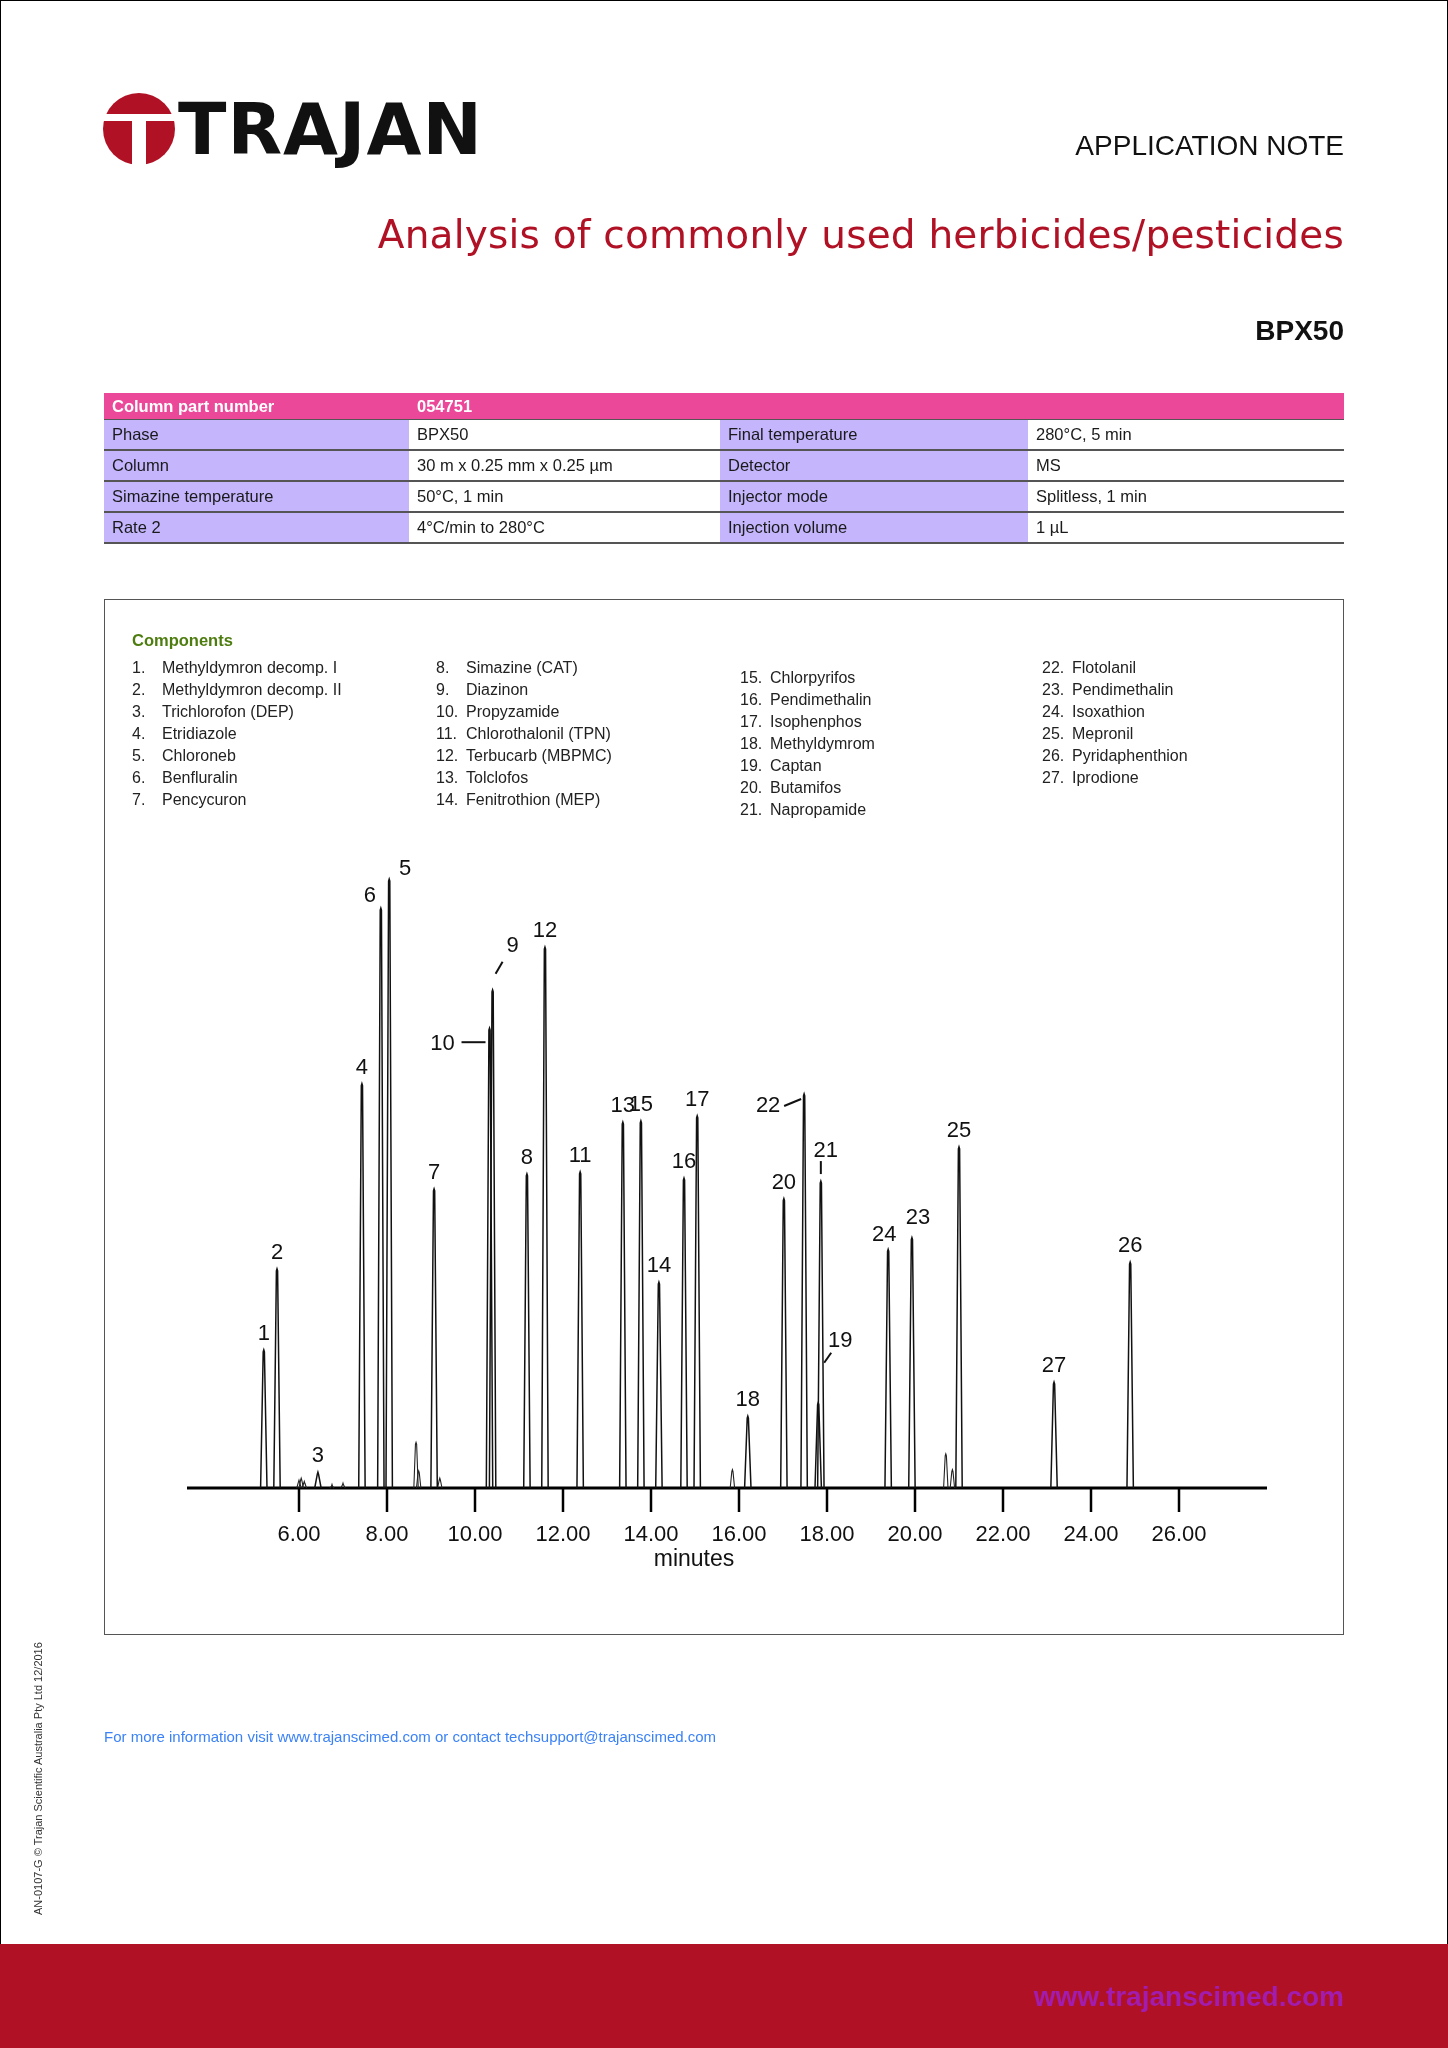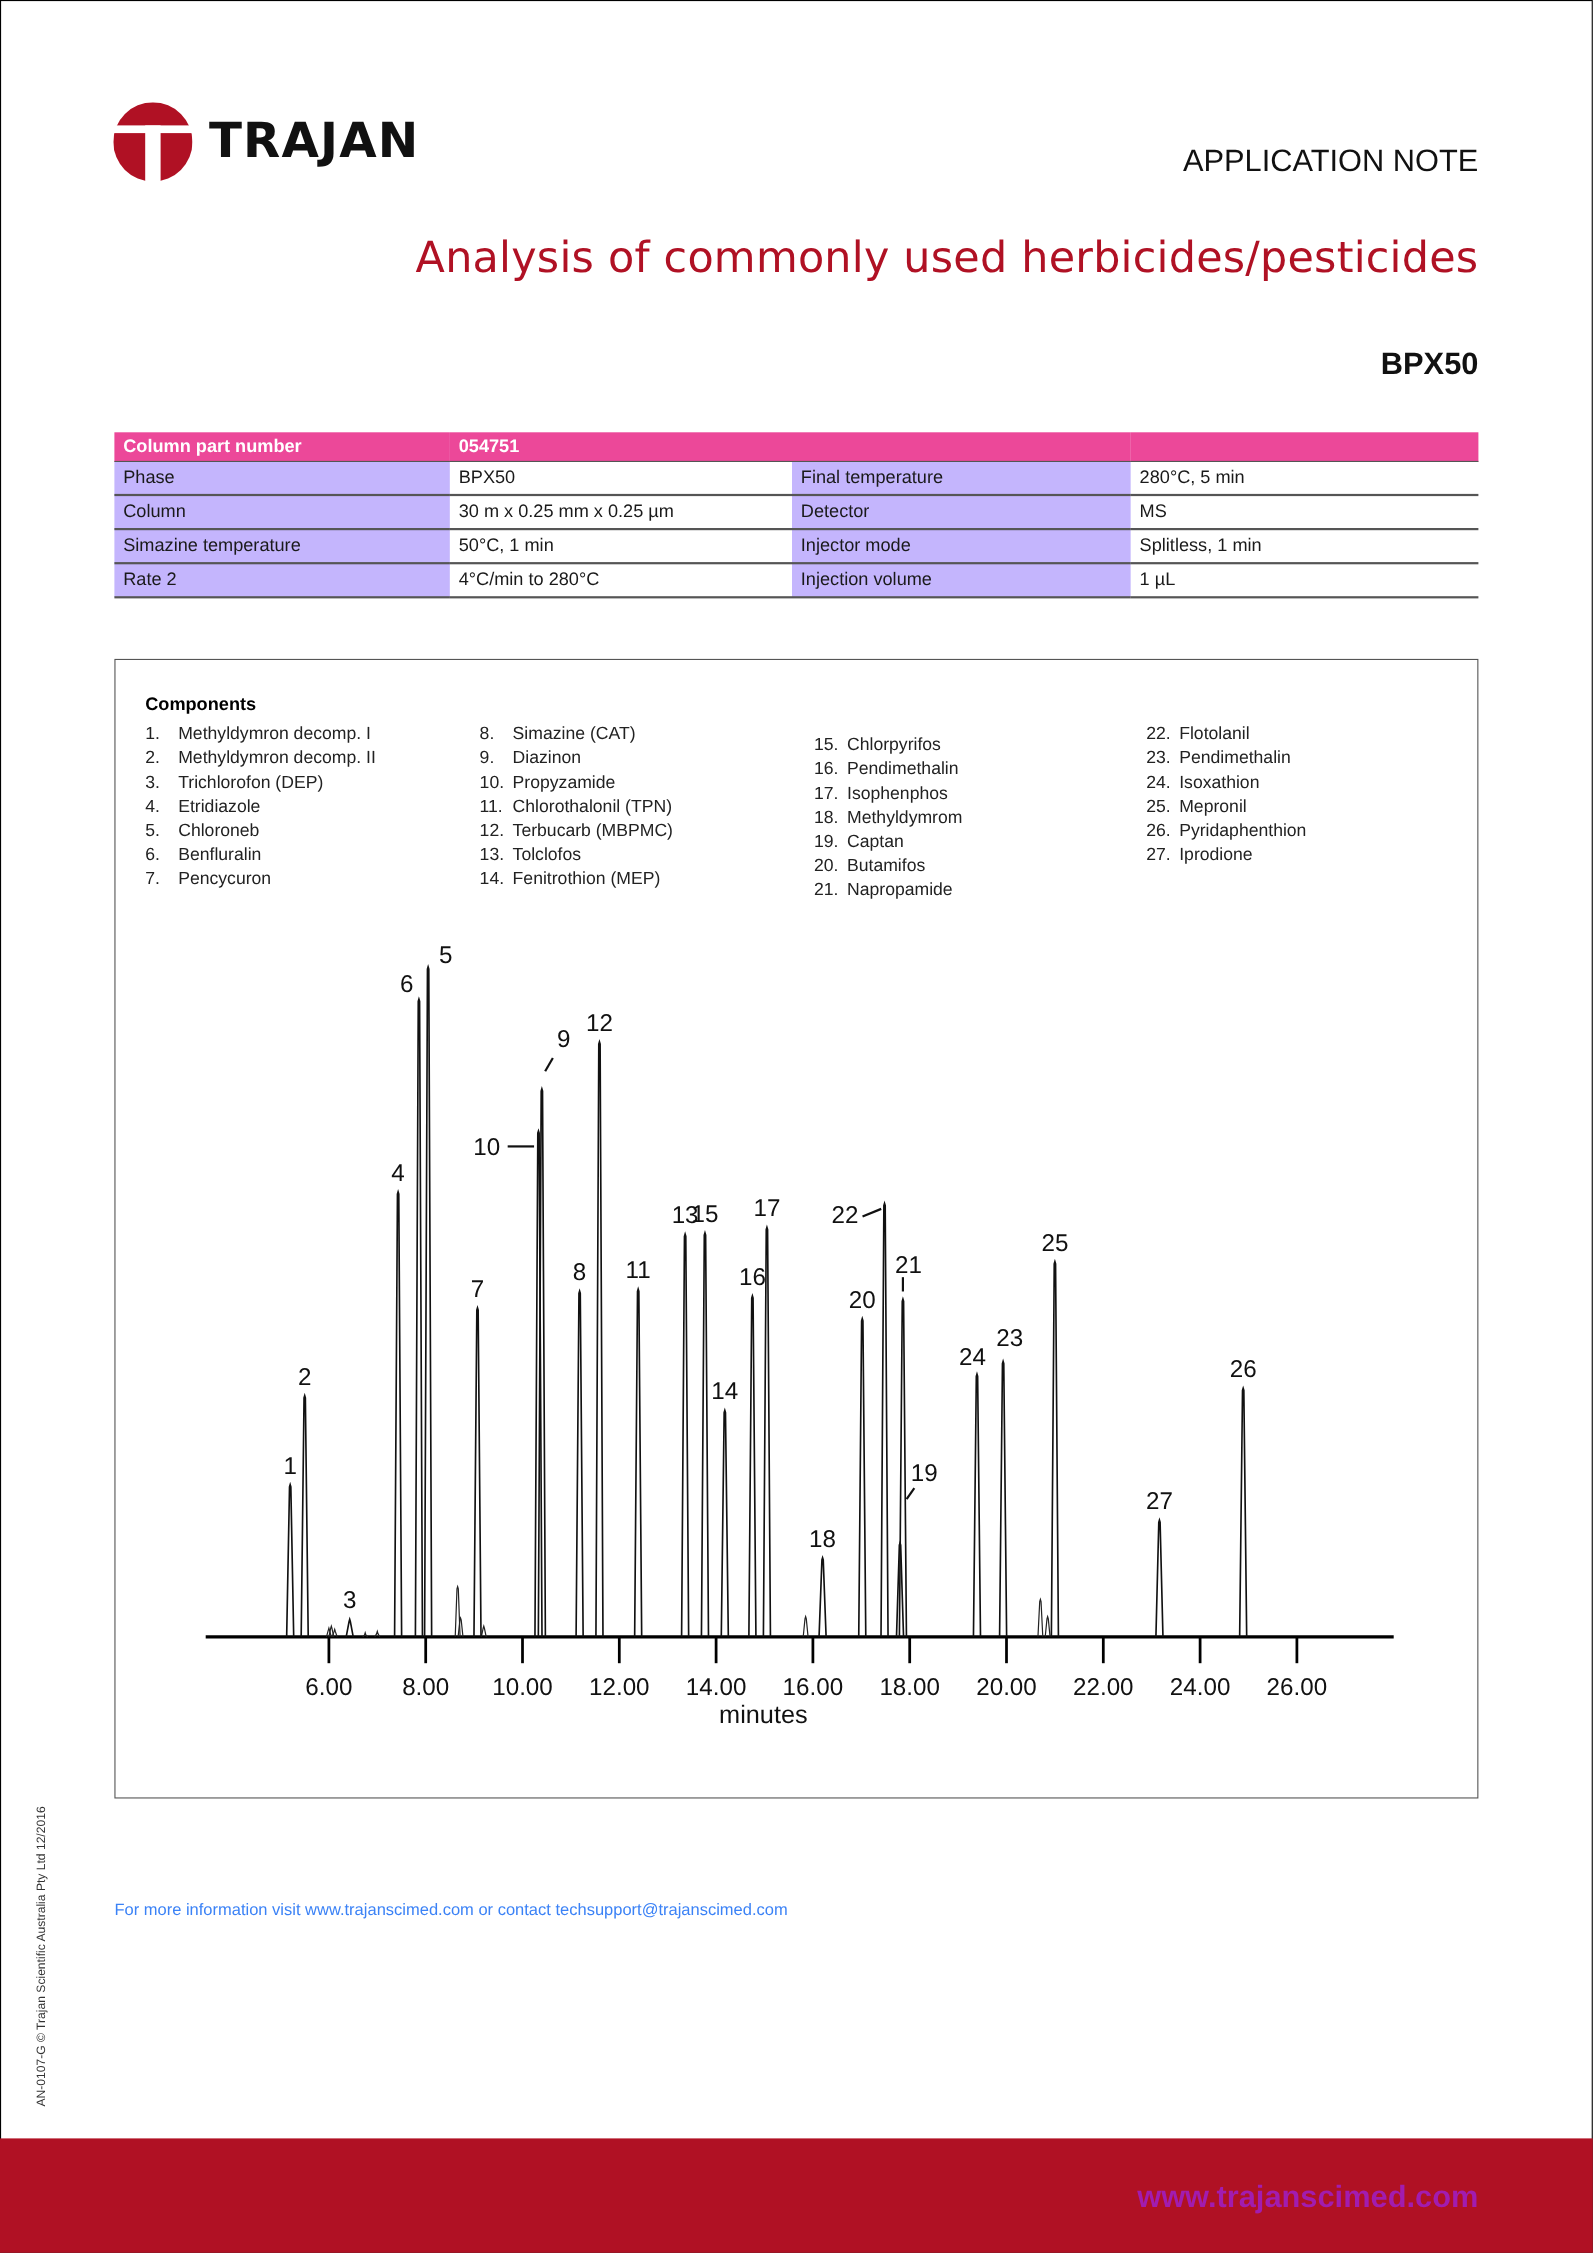--- a/index.html
+++ b/index.html
@@ -3,35 +3,35 @@
 <meta charset="utf-8">
 <style>
   html, body { margin: 0; padding: 0; }
   body {
     width: 1448px; height: 2048px; position: relative; overflow: hidden;
     background: #ffffff; font-family: "Liberation Sans", sans-serif; color: #1a1a1a;
   }
   .page-border { position: absolute; left: 0; top: 0; width: 1446px; height: 2046px; border: 1px solid #000; pointer-events: none; }
   .logo { position: absolute; left: 103px; top: 90px; height: 78px; display: flex; align-items: center; }
   .logo svg { display: block; }
-  .logo-text { font-family: "DejaVu Sans", sans-serif; font-weight: bold; font-size: 44px; letter-spacing: 1px; color: #111; margin-left: 15px; line-height: 1; }
+  .logo-text { font-family: "DejaVu Sans", sans-serif; font-weight: bold; font-size: 71px; letter-spacing: 1px; color: #111; margin-left: 3px; line-height: 1; }
   .app-note { position: absolute; right: 104px; top: 130px; font-size: 28px; color: #111; }
   .doc-title { position: absolute; right: 104px; top: 212px; font-size: 39px; color: #b01124; font-family: "DejaVu Sans", sans-serif; letter-spacing: 0.2px; }
   .phase-title { position: absolute; right: 104px; top: 315px; font-size: 28px; color: #111; font-weight: bold; }
 
   table.params { position: absolute; left: 104px; top: 393px; width: 1240px; border-collapse: collapse; font-size: 16.5px; }
   table.params td { height: 29px; padding: 0 8px; border-bottom: 2px solid #555; vertical-align: middle; }
   table.params tr.head td { background: #ec4899; color: #fff; font-weight: bold; border-bottom: 1px solid #555; height: 26px; }
   table.params td.lab { background: #c4b5fd; }
   table.params td.val { background: #fff; }
   table.params col.c1 { width: 305px; } table.params col.c2 { width: 311px; }
   table.params col.c3 { width: 308px; } table.params col.c4 { width: 316px; }
 
   .chart-box { position: absolute; left: 104px; top: 599px; width: 1238px; height: 1034px; border: 1.5px solid #555; }
-  .components-title { position: absolute; left: 132px; top: 631px; font-size: 16.5px; font-weight: bold; color: #000000; }
+  .components-title { position: absolute; left: 132px; top: 631px; font-size: 16.5px; font-weight: bold; color: #4d7c0f; }
   .comp-col { position: absolute; top: 657px; font-size: 16px; line-height: 22px; color: #222; }
   .comp-item { display: flex; white-space: nowrap; }
   .comp-num { display: inline-block; width: 30px; }
   #chart-svg { position: absolute; left: 0; top: 0; }
   .info-line { position: absolute; left: 104px; top: 1728px; font-size: 15px; color: #3b82f6; }
   .side-note { position: absolute; left: 32px; top: 1915px; transform: rotate(-90deg); transform-origin: left top; font-size: 11px; color: #333; white-space: nowrap; }
   .footer-band { position: absolute; left: 0; top: 1944px; width: 1448px; height: 104px; background: #b01124; }
   .footer-url { position: absolute; right: 104px; top: 1981px; font-size: 28px; color: #a21caf; font-weight: bold; }
 </style>
 </head>

